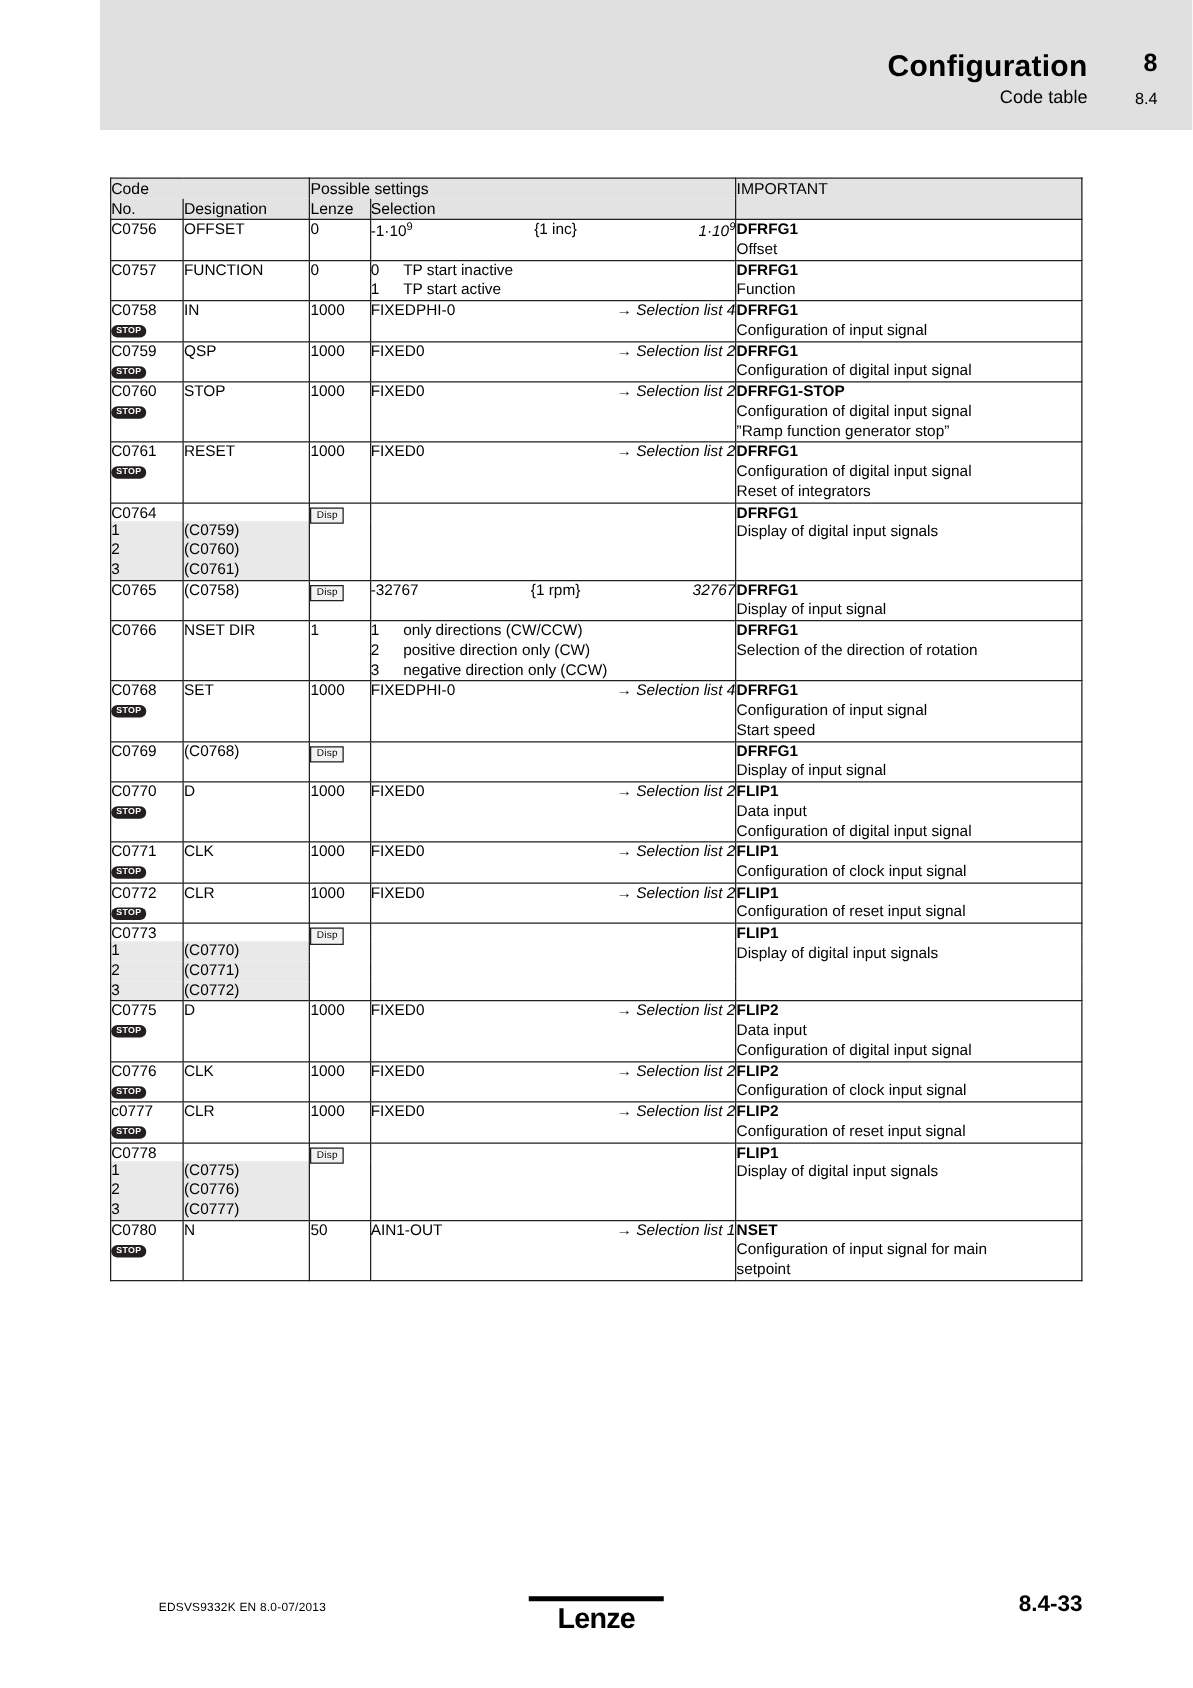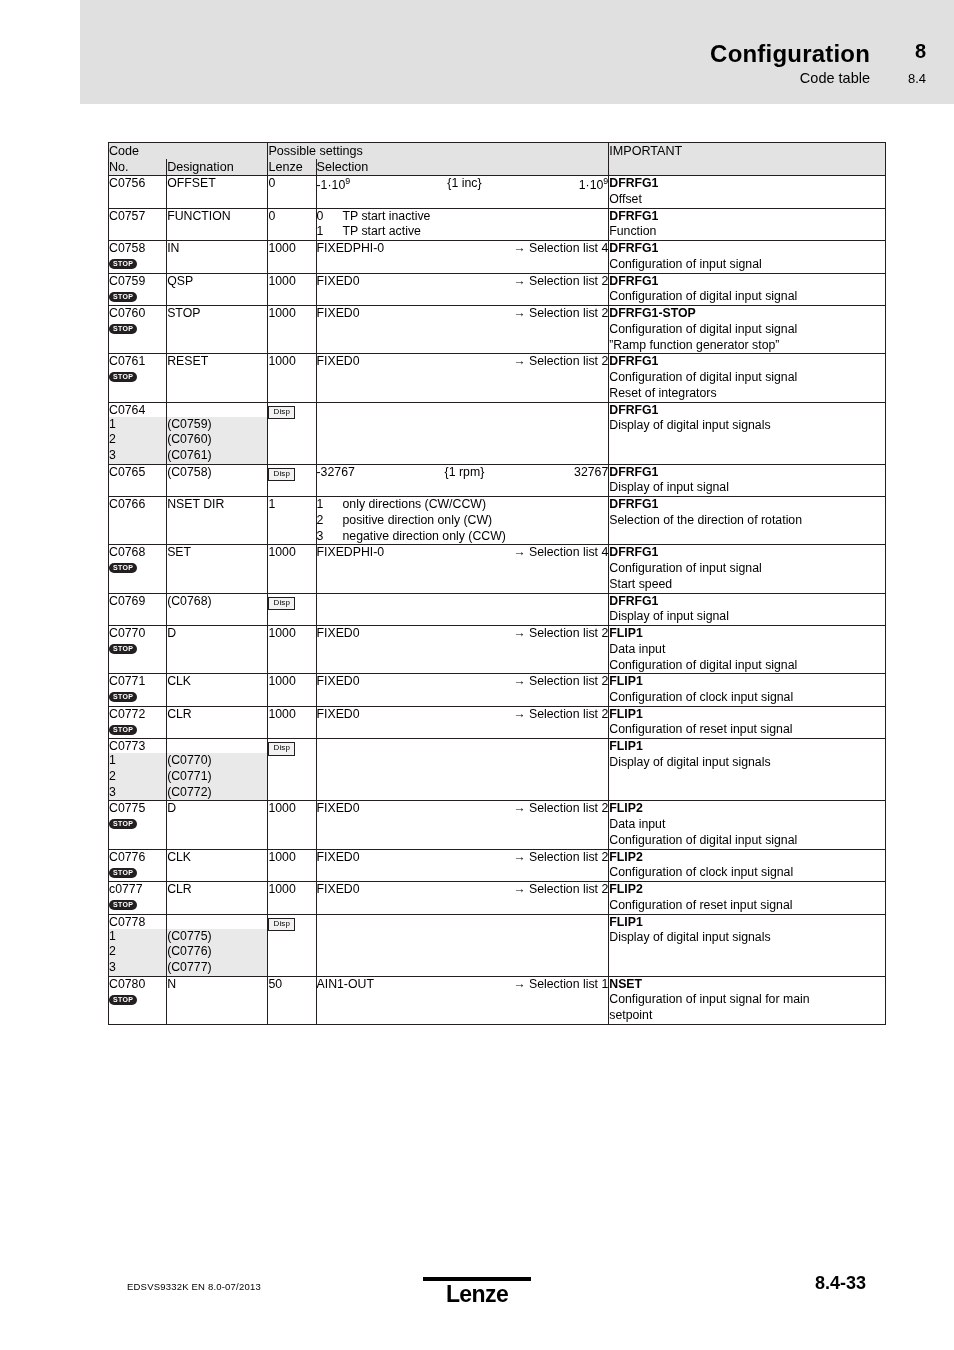--- a/index.html
+++ b/index.html
@@ -56,21 +56,20 @@
     top: 71px;
     font-size: 13px;
   }
 
   
   .table-wrap {
     position: absolute;
     left: 88px;
     top: 142px;
     width: 778px;
-    margin-left: 20px;
   }
   table.codetable {
     border-collapse: collapse;
     width: 778px;
     table-layout: fixed;
     font-size: 12.3px;
   }
   table.codetable td, table.codetable th {
     border: 1px solid #231f20;
     padding: 0;
@@ -127,21 +126,21 @@
   }
   .subrow td { font-size: 12.3px; }
   .grayfill { background: #e9e9e9; }
   .bold { font-weight: bold; }
   .sel-row {
     display: flex;
     justify-content: space-between;
   }
   .sel-left { white-space: nowrap; }
   .sel-mid { white-space: nowrap; }
-  .sel-right { white-space: nowrap; }
+  .sel-right { white-space: nowrap; font-style: italic; }
   .idx { display: inline-block; width: 26px; }
   sup { font-size: 0.72em; vertical-align: super; }
   .selection-listing div { white-space: nowrap; }
 
   
   .footer-left {
     position: absolute;
     left: 88px;
     bottom: 58px;
     font-size: 9.5px;

